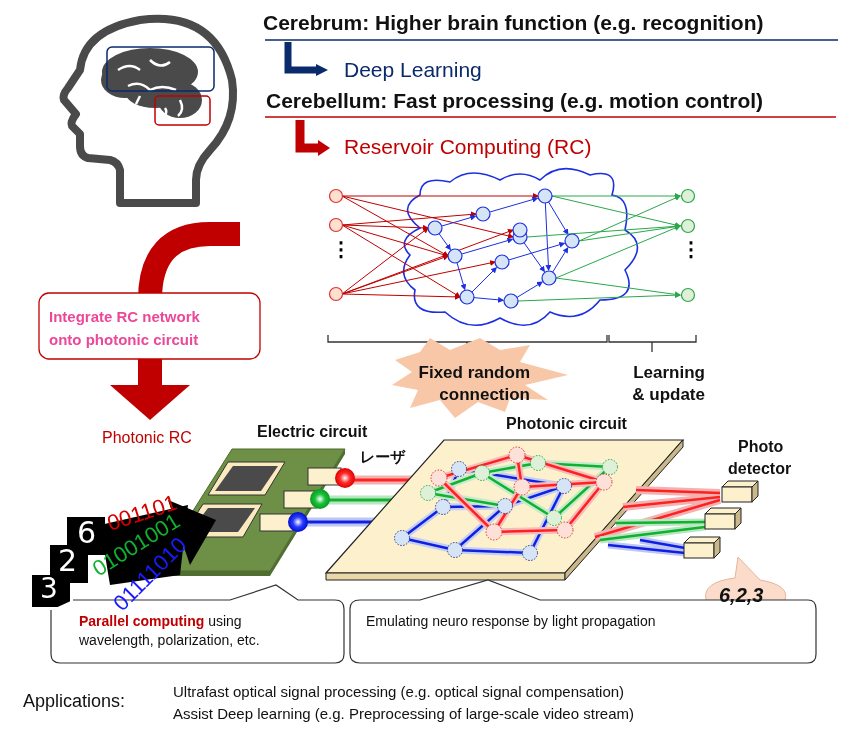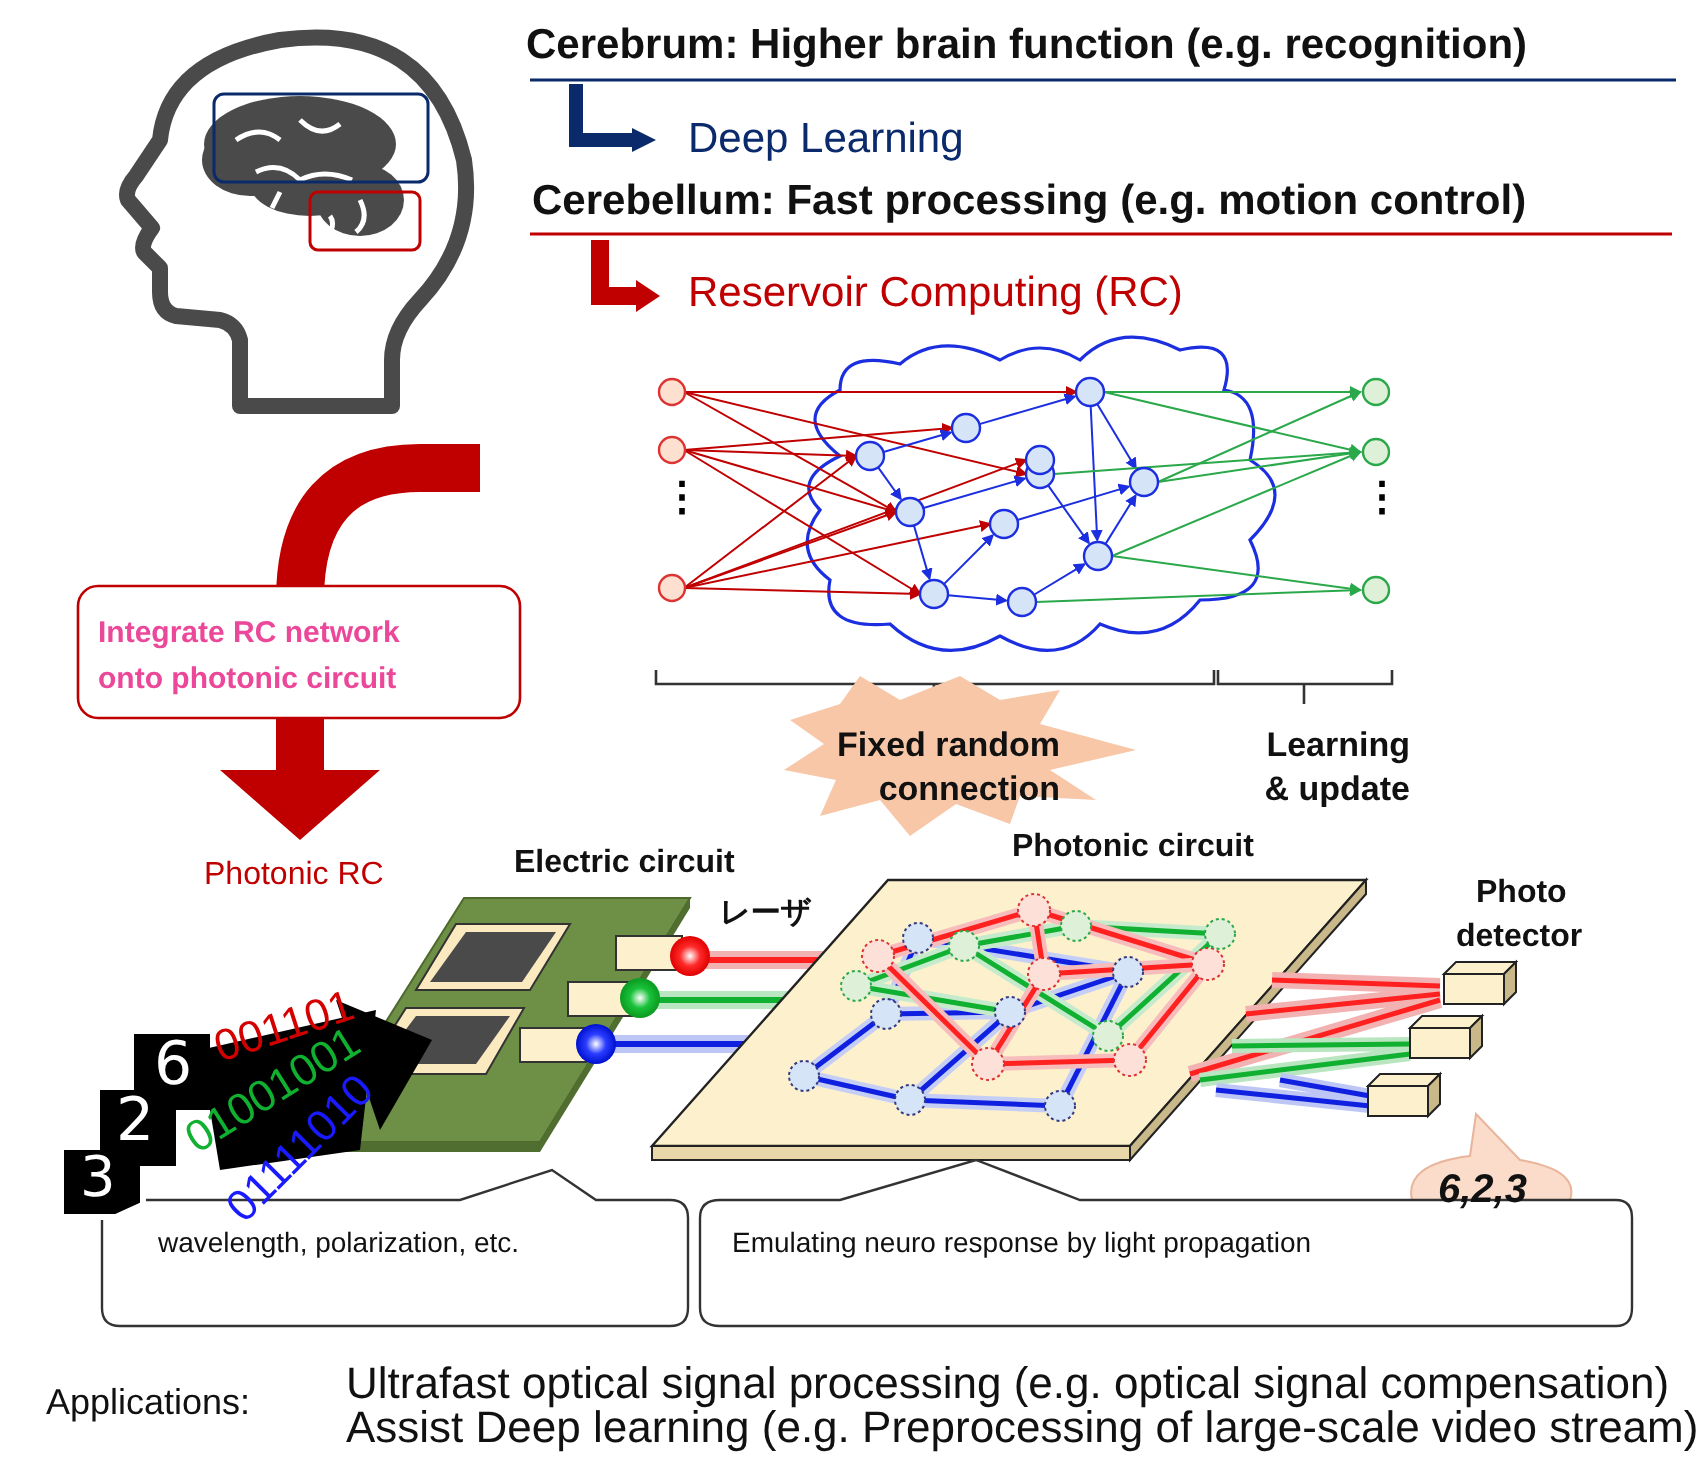--- a/index.html
+++ b/index.html
@@ -5,21 +5,21 @@
   html,body{margin:0;padding:0;background:#fff;}
   body{width:850px;height:735px;position:relative;overflow:hidden;font-family:"Liberation Sans",sans-serif;}
   .abs{position:absolute;}
   .h-black{font-weight:bold;font-size:21px;color:#111;white-space:nowrap;}
   .sub{font-size:21px;white-space:nowrap;}
   .lbl{font-weight:bold;font-size:16px;color:#111;white-space:nowrap;text-align:right;line-height:22px;}
   .callout-text{font-size:14px;line-height:19px;color:#111;white-space:nowrap;}
   .red{color:#c00000;}
   .blue{color:#0a2a6b;}
   svg{position:absolute;left:0;top:0;}
-  .app{font-size:22px;line-height:22px;color:#111;white-space:nowrap;}
+  .app{font-size:15px;line-height:22px;color:#111;white-space:nowrap;}
 </style>
 </head>
 <body>
 
 <svg width="850" height="735" viewBox="0 0 850 735">
   <defs>
     <marker id="arR" markerWidth="6" markerHeight="6" refX="5" refY="3" orient="auto">
         <path d="M0,0 L6,3 L0,6z" fill="#c00000"></path>
       </marker>
     <marker id="arB" markerWidth="6" markerHeight="6" refX="5" refY="3" orient="auto">
@@ -305,20 +305,21 @@
 
 <div class="abs" style="left:77px;top:515px;font-size:30px;color:#fff;font-family:'DejaVu Sans',sans-serif;">6</div>
 <div class="abs" style="left:58px;top:543px;font-size:30px;color:#fff;font-family:'DejaVu Sans',sans-serif;">2</div>
 <div class="abs" style="left:40px;top:572px;font-size:28px;color:#fff;font-family:'DejaVu Sans',sans-serif;">3</div>
 
 <div class="abs" style="left:104px;top:512px;font-size:22px;color:#d40000;transform:rotate(-18deg);transform-origin:left top;">001101</div>
 <div class="abs" style="left:88px;top:560px;font-size:22px;color:#10b030;transform:rotate(-32deg);transform-origin:left top;">01001001</div>
 <div class="abs" style="left:108px;top:598px;font-size:22px;color:#1a1aff;transform:rotate(-45deg);transform-origin:left top;">01111010</div>
 
 <div class="abs callout-text" style="left:79px;top:612px;">
+  <div><span class="red" style="font-weight:bold">Parallel computing</span><span> using</span></div>
   <div>wavelength, polarization, etc.</div>
 </div>
 <div class="abs callout-text" style="left:366px;top:612px;">
   <div>Emulating neuro response by light propagation</div>
 </div>
 
 <div class="abs" style="left:23px;top:691px;font-size:18px;color:#111;">Applications:</div>
 <div class="abs app" style="left:173px;top:681px;">
   <div>Ultrafast optical signal processing (e.g. optical signal compensation)</div>
   <div>Assist Deep learning (e.g. Preprocessing of large-scale video stream)</div>

